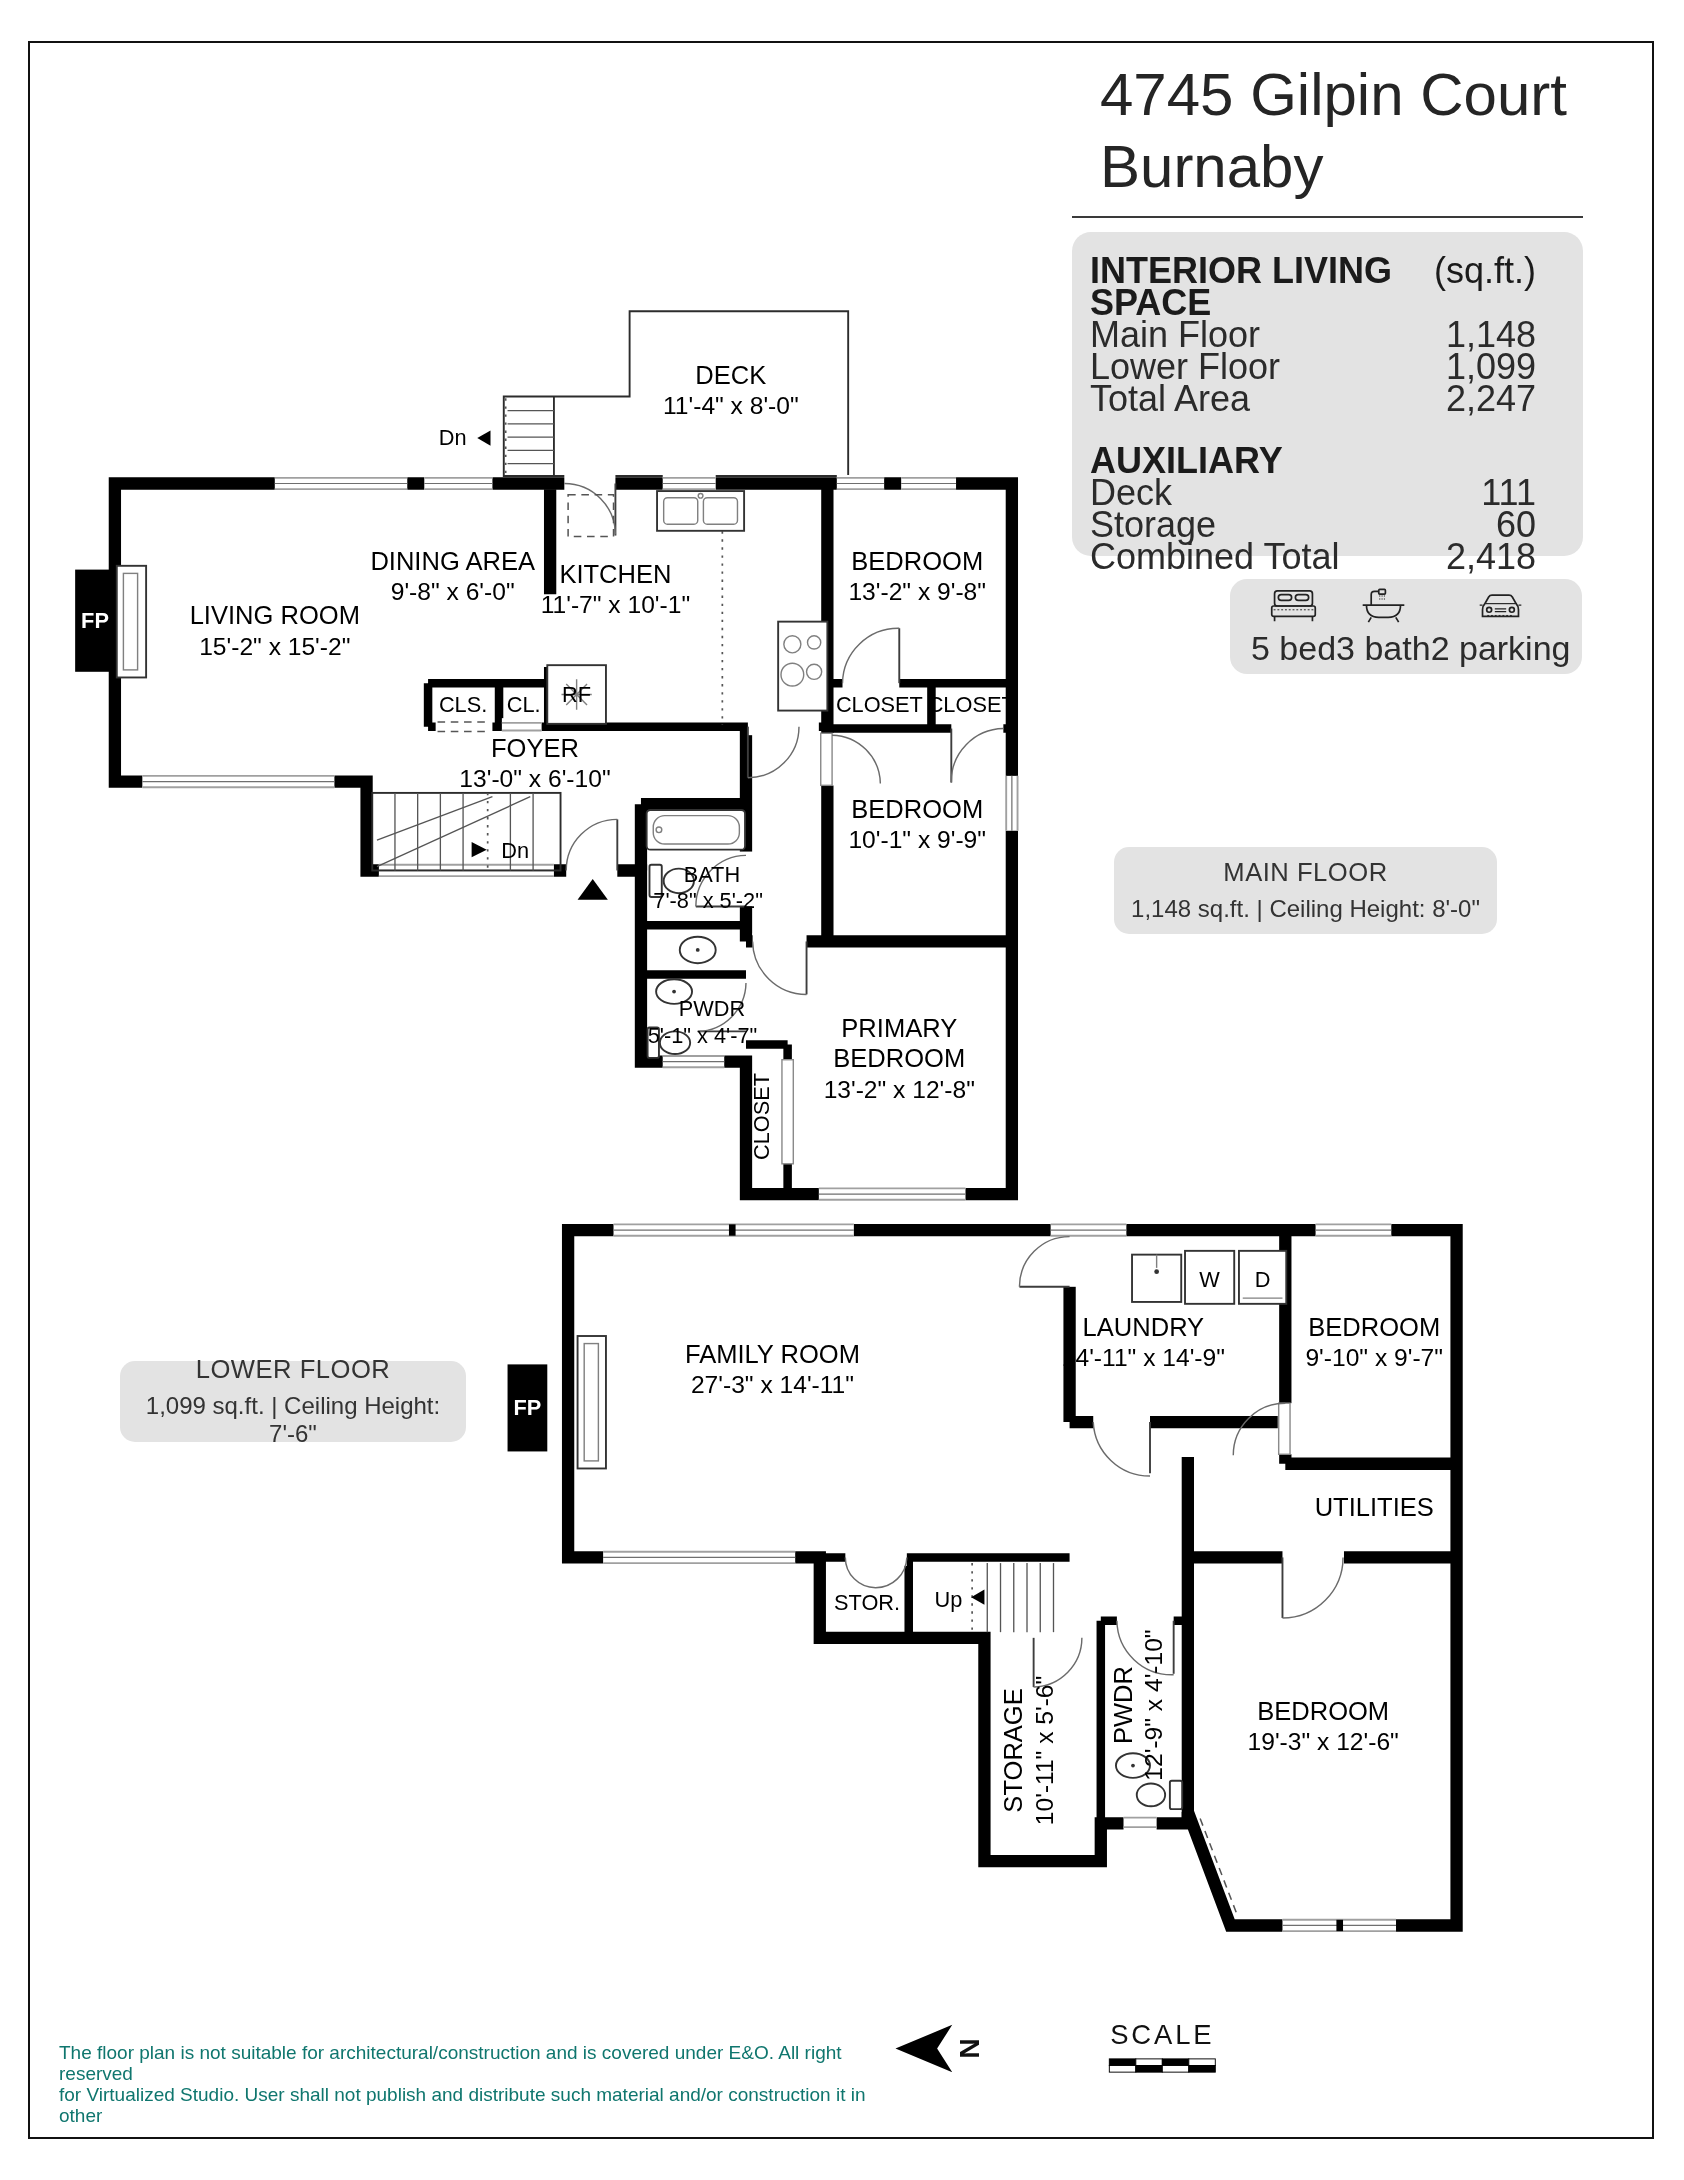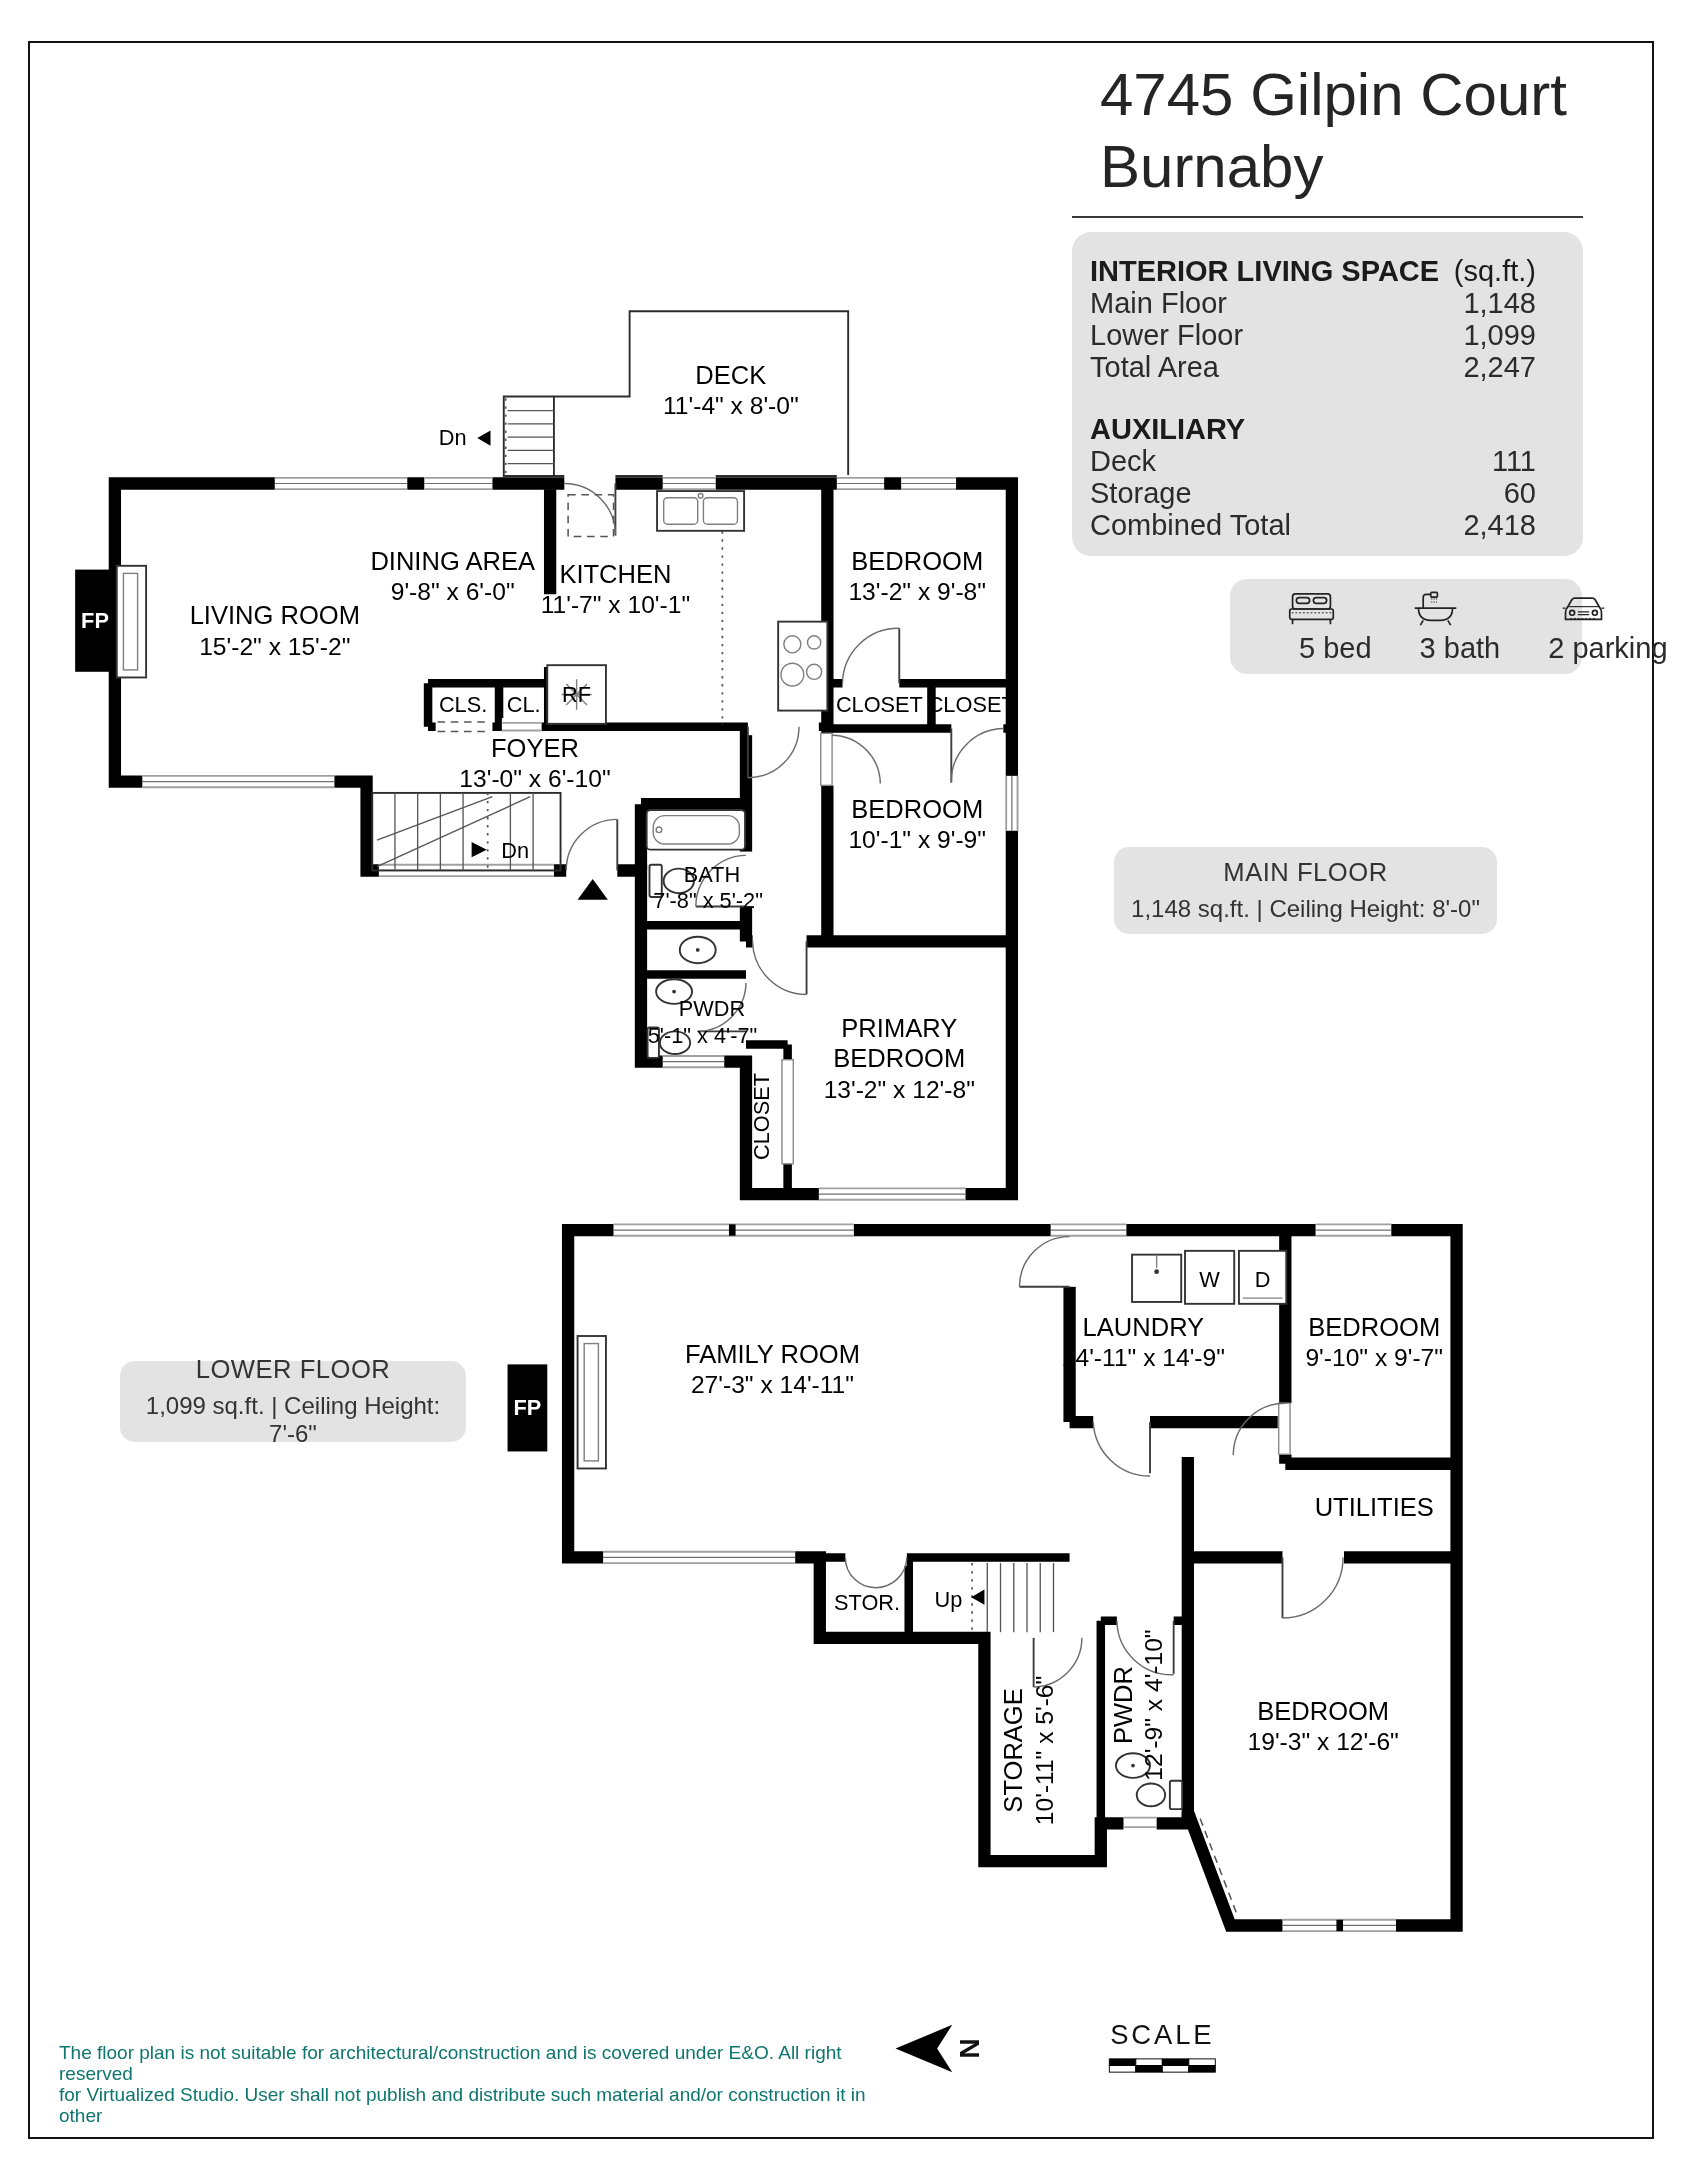--- a/index.html
+++ b/index.html
@@ -2,27 +2,27 @@
 <html style="font-size:15px"><head>
 <meta charset="utf-8">
 <style>
   html,body{margin:0;padding:0;background:#fff;}
   body{width:1685px;height:2180px;position:relative;font-family:"Liberation Sans",sans-serif;color:#1f1f1f;}
   .abs{position:absolute;}
   #page-border{left:28px;top:41px;width:1622px;height:2094px;border:2.8px solid #111;}
   #title{left:1072px;top:59px;width:530px;font-size:60px;line-height:72px;font-weight:300;color:#252525;letter-spacing:0px;margin-left:28px;}
   #title-rule{left:1072px;top:216px;width:511px;height:1.9px;background:#3a3a3a;}
   #info-box{left:1072px;top:232px;width:511px;height:324px;background:#e3e3e3;border-radius:19px;box-sizing:border-box;padding:23px 47px 0 18px;}
-  .irow{display:flex;justify-content:space-between;font-size:29px;line-height:32px;font-weight:300;color:#2b2b2b;}
+  .irow{display:flex;justify-content:space-between;font-size:36px;line-height:32px;font-weight:300;color:#2b2b2b;}
   .irow.hdr{font-weight:700;color:#1b1b1b;}
   .irow.hdr .unit{font-weight:300;}
   .auxgap{height:30px;}
   #stats-box{left:1230px;top:579px;width:352px;height:95px;background:#e3e3e3;border-radius:17px;display:flex;justify-content:space-between;align-items:center;box-sizing:border-box;padding:9.5px 21px 7.6px 21px;}
   .stat{display:flex;flex-direction:column;align-items:center;gap:3.8px;}
-  .stat .lbl{font-size:29px;font-weight:300;color:#2b2b2b;white-space:nowrap;margin-left:48px;}
+  .stat .lbl{font-size:34px;font-weight:300;color:#2b2b2b;white-space:nowrap;}
   .badge{background:#e3e3e3;border-radius:15px;display:flex;flex-direction:column;justify-content:center;align-items:center;text-align:center;color:#333;}
   #main-badge{left:1114px;top:847px;width:383px;height:87px;}
   #lower-badge{left:120px;top:1361px;width:346px;height:81px;}
   .badge .t1{font-size:25.6px;font-weight:300;letter-spacing:0.5px;}
   .badge .t2{font-size:24px;font-weight:300;margin-top:8px;}
   #disclaimer{left:52px;top:2042px;width:852px;font-size:19px;line-height:21px;font-weight:300;color:#0f766e;margin-left:7px;}
   svg text{font-family:"Liberation Sans",sans-serif;}
   .wall{stroke:#000;stroke-width:13;fill:none;stroke-linecap:butt;}
   .wall9{stroke:#000;stroke-width:9;fill:none;}
   .gap{fill:#fff;stroke:none;}

